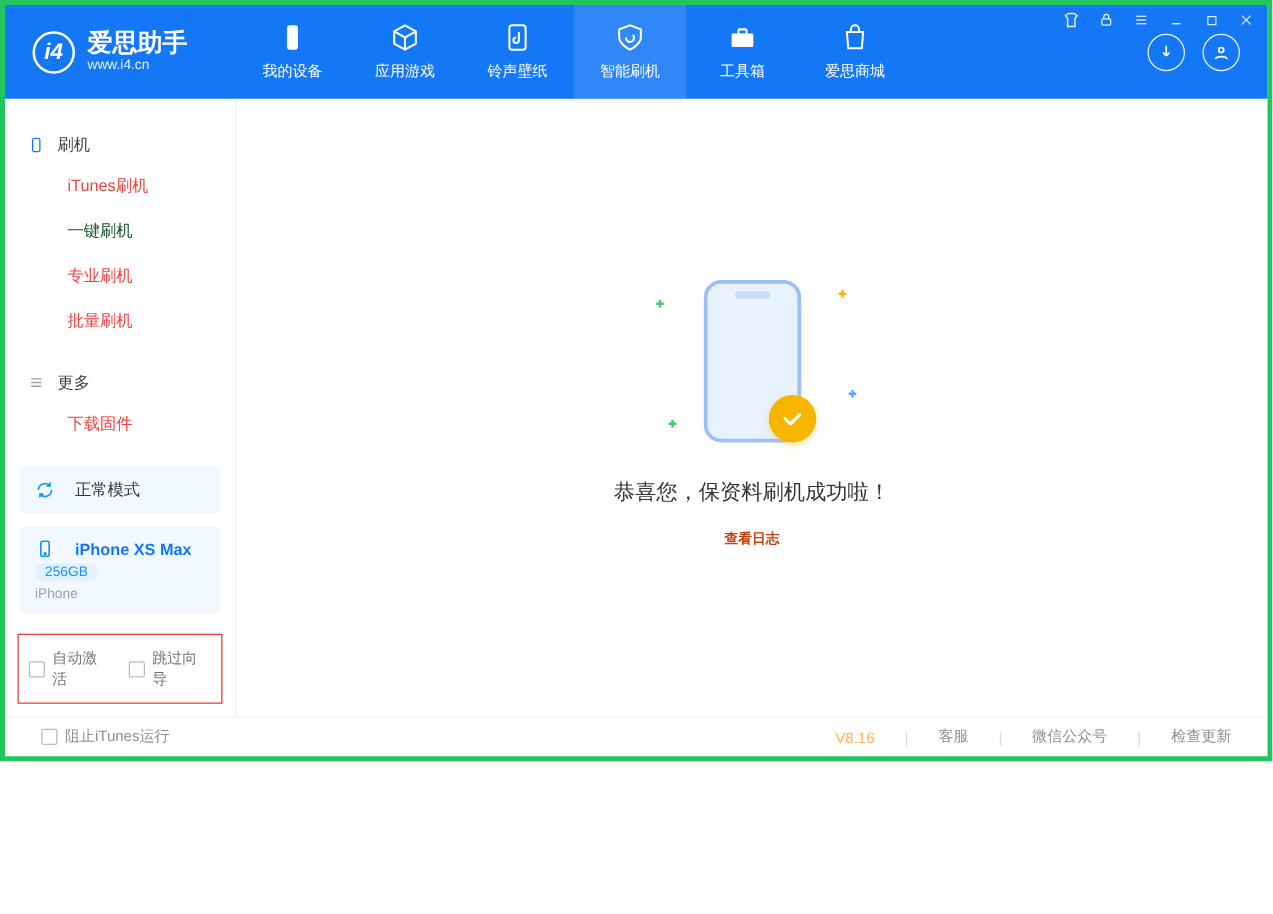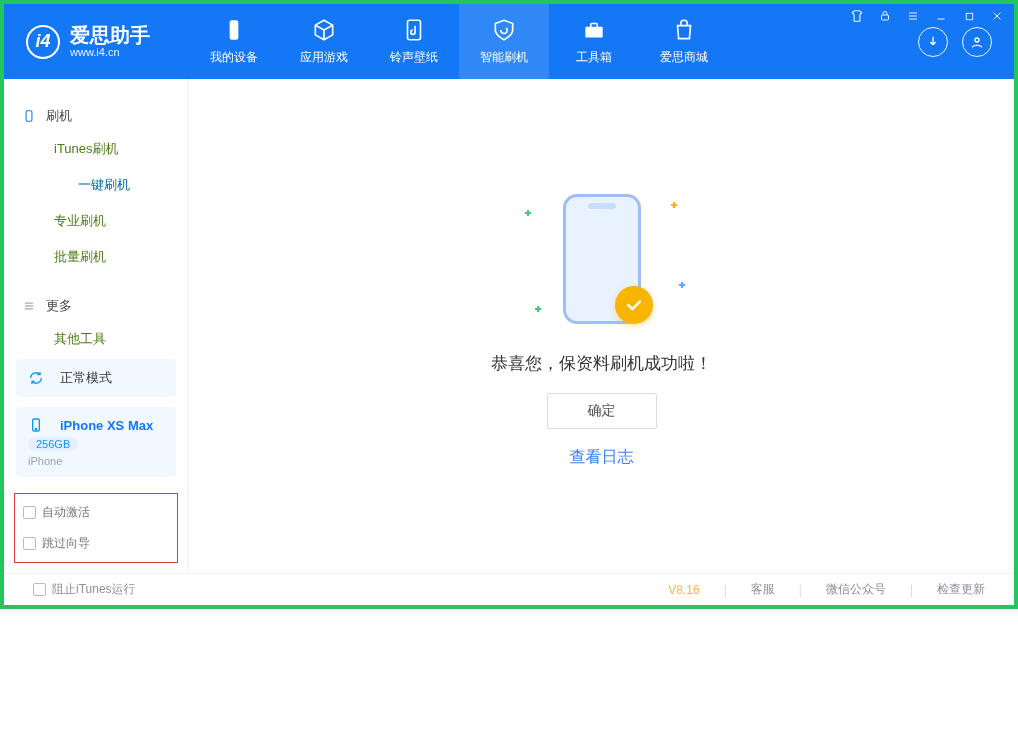--- a/index.html
+++ b/index.html
@@ -76,44 +76,44 @@
   .side-scroll { flex:1; overflow:auto; padding-top:14px;}
   .side-group { padding: 8px 0;}
   .side-group-title {
     display:flex; align-items:center; gap:10px;
     padding: 6px 18px; color:#444; font-weight:500;
   }
   .side-group-title .gic { width:14px;height:14px; color:#8a8f98;}
   .side-item {
     padding: 9px 10px 9px 50px;
     cursor:pointer;
-    color:#4d7c0f;
-  }
-  .side-item.active { color:#0369a1;margin-left:24px;}
+    color:#ef4444;
+  }
+  .side-item.active { color:#14532d;}
   .side-panels { padding: 0 12px;}
   .panel {
     background:#f2f8ff;
     border-radius:4px;
     padding:10px 12px;
     margin-bottom:10px;
     display:flex; flex-direction:column; gap:4px;
   }
   .panel-row1 { display:flex; align-items:center; gap:16px; font-size:13px; color:#333;}
   .pill {
     display:inline-block; font-size:11px; color:#1296f7;
     background:#e4f0ff; border-radius:10px; padding:1px 8px;
     width:fit-content;
   }
   .dev-sub { font-size:11px; color:#9aa3ab;}
   .side-bottom-box {
     margin: 6px 10px 10px 10px;
     border:1.5px solid #e23b3b;
     padding:10px 8px;
     display:flex; gap:14px;
-    font-size:12px; color:#777;flex-direction:column;
+    font-size:12px; color:#777;
   }
   .cb { display:flex; align-items:center; gap:6px; cursor:pointer;}
   .cb .box { width:13px;height:13px;border:1px solid #bbb; border-radius:2px;}
   
   .main { flex:1; position:relative; display:flex; flex-direction:column;}
   .center {
     flex:1; display:flex; flex-direction:column; align-items:center; justify-content:center;
     gap:18px;
   }
   .illus { width:170px; height:150px; position:relative;}
@@ -140,21 +140,21 @@
   .s1{color:#43c96f;left:8px;top:26px;}
   .s2{color:#f7b500;right:10px;top:18px;}
   .s3{color:#5aa9ff;right:2px;bottom:46px;}
   .s4{color:#43c96f;left:18px;bottom:22px;}
   .msg { font-size:17px; color:#333;}
   .ok-btn {
     border:1px solid #d8dde2; background:#fff;
     padding:8px 40px; font-size:14px; color:#555; cursor:pointer;
     border-radius:2px;
   }
-  .loglink { font-size:16px; color:#3b82f6; cursor:pointer;}
+  .loglink { font-size:11px; color:#c2410c; cursor:pointer;font-weight:bold;}
   
   .footer {
     height:32px; border-top:1px solid #eef0f2;
     display:flex; align-items:center;
     font-size:12px; color:#8a8f98;
     padding:0 29px;
   }
   .footer .left { display:flex; align-items:center; gap:6px; flex:1;}
   .footer .right { display:flex; align-items:center; gap:24px;}
   .footer .ver { color:#ffb24d;}
@@ -289,21 +289,20 @@
         </div>
         <div class="side-group">
           <div class="side-group-title">
             <svg class="gic" viewBox="0 0 24 24" stroke="#9aa3ab" stroke-width="2">
                 <line x1="5" y1="7" x2="19" y2="7"></line>
                 <line x1="5" y1="12" x2="19" y2="12"></line>
                 <line x1="5" y1="17" x2="19" y2="17"></line>
               </svg>
             <span>更多</span>
           </div>
-          <div class="side-item">其他工具</div>
           <div class="side-item">下载固件</div>
         </div>
       </div>
 
       <div class="side-panels">
         <div class="panel">
           <div class="panel-row1">
             <svg width="16" height="16" viewBox="0 0 24 24" fill="none" stroke="#1296f7" stroke-width="2">
                 <path d="M4 12a8 8 0 0114-5M20 12a8 8 0 01-14 5"></path>
                 <path d="M18 3v4h-4M6 21v-4h4"></path>
@@ -344,21 +343,20 @@
           <div class="spark s3"></div>
           <div class="spark s4"></div>
           <div class="phone"></div>
           <div class="badge-ok">
             <svg width="20" height="20" viewBox="0 0 24 24" fill="none" stroke="white" stroke-width="3" stroke-linecap="round" stroke-linejoin="round">
                 <polyline points="5 12 10 17 19 8"></polyline>
               </svg>
           </div>
         </div>
         <div class="msg">恭喜您，保资料刷机成功啦！</div>
-        <button class="ok-btn">确定</button>
         <a class="loglink">查看日志</a>
       </div>
     </div>
   </div>
 
   <div class="footer">
     <div class="left">
       <label class="cb">
         <span class="box"></span>
         <span>阻止iTunes运行</span>

